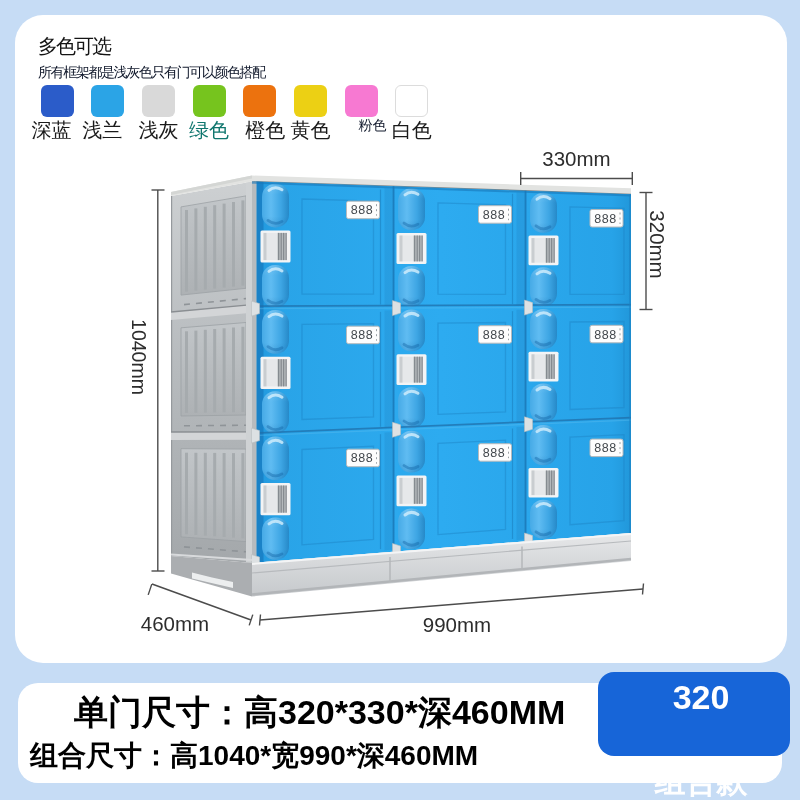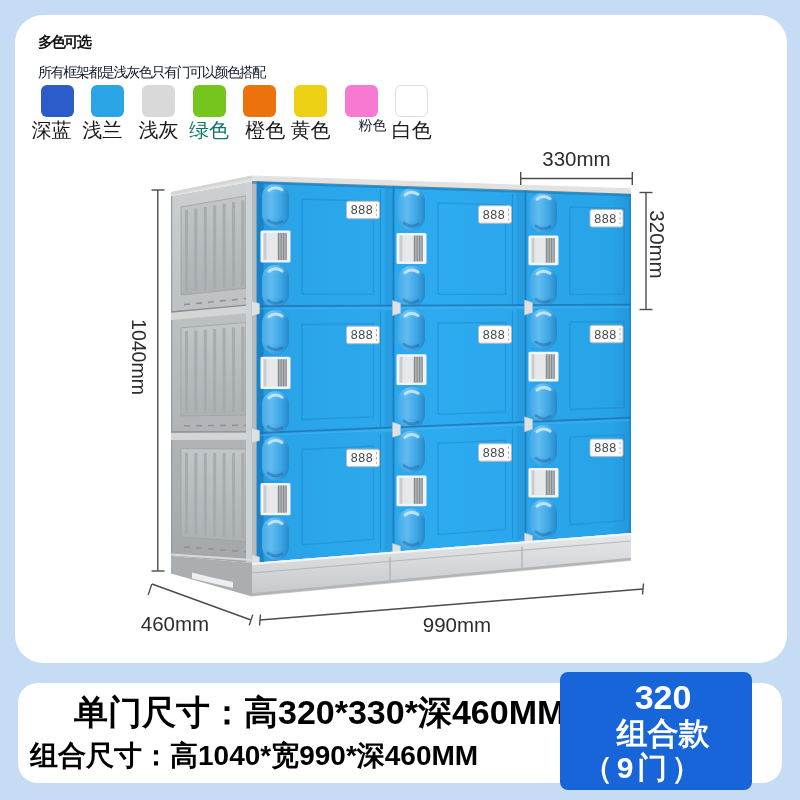--- a/index.html
+++ b/index.html
@@ -7,21 +7,21 @@
     font-family:"Liberation Sans",sans-serif;background:#c6dcf5;}
   .abs{position:absolute;}
 </style>
 </head>
 <body>
 
 <div class="abs" style="left:0;top:0;width:800px;height:800px;background:#c6dcf5;"></div>
 
 <div class="abs" style="left:15px;top:15px;width:772px;height:648px;background:#ffffff;border-radius:28px;"></div>
 
-<div class="abs" style="left:38px;top:33px;font-size:15px;font-weight:700;color:#141414;letter-spacing:-2px;">多色可选</div>
+<div class="abs" style="left:38px;top:33px;font-size:20px;font-weight:400;color:#141414;letter-spacing:-2px;">多色可选</div>
 
 <div class="abs" style="left:38px;top:64px;font-size:14px;color:#0f172a;letter-spacing:-1.4px;">所有框架都是浅灰色只有门可以颜色搭配</div>
 
 <div style="position:absolute;left:40.6px;top:85px;width:33px;height:32px;border-radius:6px;background:#2b5cc9;box-sizing:border-box;"></div>
 <div style="position:absolute;left:31.6px;top:117px;width:51px;text-align:left;font-size:20px;color:#1a1a1a;">深蓝</div>
 
 <div style="position:absolute;left:91.2px;top:85px;width:33px;height:32px;border-radius:6px;background:#2ba4e6;box-sizing:border-box;"></div>
 <div style="position:absolute;left:82.2px;top:117px;width:51px;text-align:left;font-size:20px;color:#1a1a1a;">浅兰</div>
 
 <div style="position:absolute;left:141.9px;top:85px;width:33px;height:32px;border-radius:6px;background:#d9d9d9;box-sizing:border-box;"></div>
@@ -407,17 +407,17 @@
     </g>
 <text x="457" y="631.5" font-family="Liberation Sans, sans-serif" font-size="20.5" fill="#2d2d2d" text-anchor="middle">990mm</text>
 </svg>
 
 <div class="abs" style="left:18px;top:683px;width:764px;height:100px;background:#ffffff;border-radius:20px;"></div>
 
 <div class="abs" style="left:30px;top:694px;font-size:34px;line-height:37px;font-weight:700;color:#000;margin-left:44px;">单门尺寸：高320*330*深460MM</div>
 
 <div class="abs" style="left:30px;top:737px;font-size:28px;line-height:37px;font-weight:700;color:#000000;">组合尺寸：高1040*宽990*深460MM</div>
 
-<div class="abs" style="left:560px;top:672px;width:192px;height:118px;background:#1765d8;border-radius:8px;color:#fff;font-weight:700;text-align:center;">
+<div class="abs" style="left:598px;top:672px;width:192px;height:84px;background:#1765d8;border-radius:16px;color:#fff;font-weight:700;text-align:center;">
 <div style="font-size:34px;line-height:38px;margin-top:6px;transform:translateX(7px);">320</div>
-<div style="font-size:31px;line-height:35px;transform:translateX(7px);">组合款</div>
+<div style="font-size:31px;line-height:35px;transform:translateX(7px);margin-top:48px;">组合款</div>
 <div style="font-size:30px;line-height:34px;transform:translateX(-12px);letter-spacing:4px;">（9门）</div>
 </div>
 
 </body></html>

